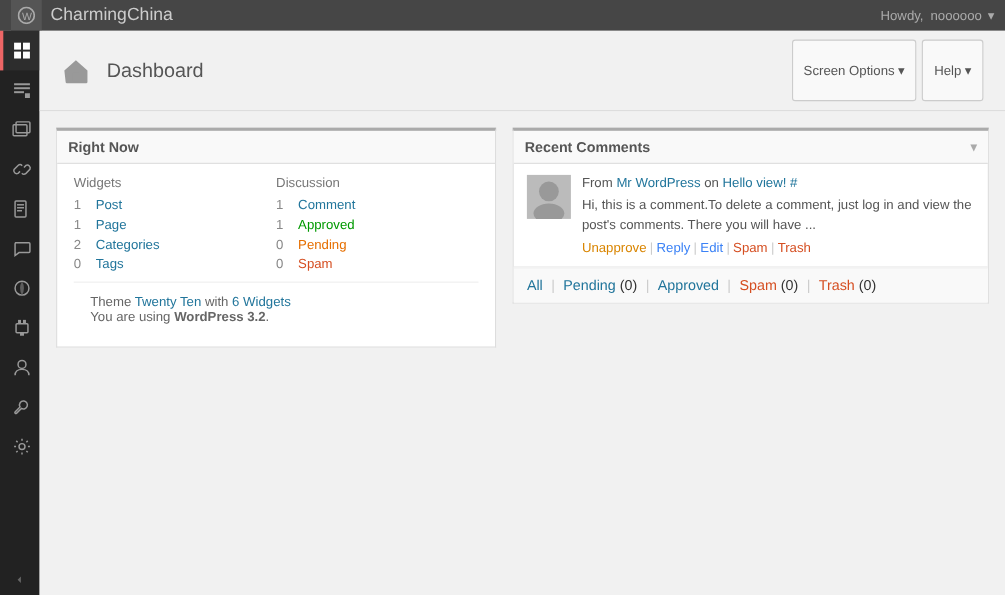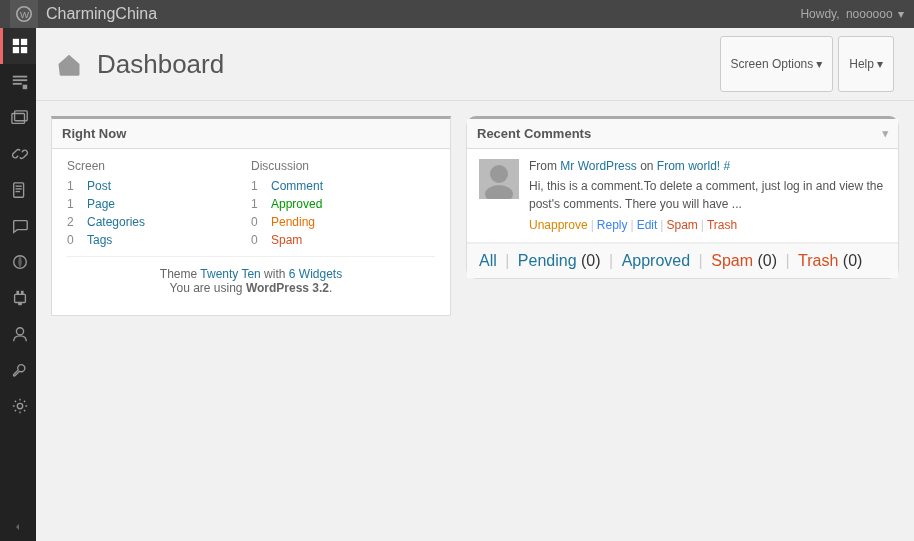--- a/index.html
+++ b/index.html
@@ -71,21 +71,21 @@
     
     #page-header {
       background: #f1f1f1;
       display: flex;
       align-items: center;
       justify-content: space-between;
       padding: 8px 20px 8px 15px;
       border-bottom: 1px solid #ddd;
     }
     #page-header-left { display: flex; align-items: center; gap: 10px; }
-    #page-header h1 { font-size: 26px; font-weight: normal; color: #555; }
+    #page-header h1 { font-size: 18px; font-weight: normal; color: #555; }
     #page-header-right { display: flex; gap: 5px; }
     .header-btn {
       background: #f9f9f9;
       border: 1px solid #ccc;
       border-radius: 3px;
       padding: 20px 10px;
       font-size: 12px;
       color: #555;
       cursor: pointer;
       display: flex; align-items: flex-end; gap: 3px;
@@ -129,25 +129,25 @@
     .rn-content { padding: 10px 15px; }
     .rn-columns { display: flex; gap: 0; }
     .rn-col { flex: 1; }
     .rn-col h4 { font-size: 12px; color: #777; font-weight: normal; margin-bottom: 6px; }
     .rn-row { display: flex; align-items: center; margin-bottom: 4px; font-size: 12px; }
     .rn-row .count { color: #888; min-width: 20px; }
     .rn-row a { color: #21759b; text-decoration: none; }
     .rn-row .green { color: #009900; }
     .rn-row .orange { color: #e66f00; }
     .rn-row .red { color: #d54e21; }
-    .rn-footer { border-top: 1px solid #eee; padding: 10px 15px; font-size: 12px; color: #666; margin-top: 5px; text-align: center; }
+    .rn-footer { border-top: 1px solid #eee; padding: 10px 15px; font-size: 12px; color: #666; margin-top: 5px; }
     .rn-footer a { color: #21759b; text-decoration: none; }
 
     
-    #recent-comments { flex: 1; border-radius: 10px; }
+    #recent-comments { flex: 1; }
     .comment-entry { padding: 10px 12px; border-bottom: 1px solid #eee; font-size: 12px; }
     .comment-meta { display: flex; align-items: flex-start; gap: 10px; }
     .avatar-placeholder {
       width: 40px; height: 40px;
       background: #bbb;
       flex-shrink: 0;
       display: flex; align-items: center; justify-content: center;
       color: #888;
     }
     .comment-body { flex: 1; }
@@ -155,21 +155,21 @@
     .comment-from a { color: #21759b; text-decoration: none; }
     .comment-from a.post-link { color: #21759b; }
     .comment-text { color: #555; line-height: 1.5; margin-bottom: 5px; }
     .comment-actions { display: flex; gap: 0; }
     .comment-actions a { color: #3b82f6; text-decoration: none; font-size: 12px; }
     .comment-actions a.unapprove { color: #d98500; }
     .comment-actions a.spam { color: #d54e21; }
     .comment-actions a.trash { color: #d54e21; }
     .comment-actions .sep { color: #ccc; margin: 0 3px; }
 
-    .comment-filters { padding: 8px 12px; background: #f9f9f9; border-top: 1px solid #eee; font-size: 16px; }
+    .comment-filters { padding: 8px 12px; background: #f9f9f9; border-top: 1px solid #eee; font-size: 13px; }
     .comment-filters a { color: #21759b; text-decoration: none; }
     .comment-filters .sep { color: #ccc; margin: 0 4px; }
     .comment-filters .spam-link { color: #d54e21; }
     .comment-filters .trash-link { color: #d54e21; }
     .comment-filters .all-link { color: #21759b; }
   </style>
 </head>
 <body>
 
 <div id="wpadminbar">
@@ -296,21 +296,21 @@
 
     <div id="widgets-area">
 
       <div class="widget-box" id="right-now">
         <h3>
           <span>Right Now</span>
         </h3>
         <div class="rn-content">
           <div class="rn-columns">
             <div class="rn-col">
-              <h4>Screen</h4>
+              <h4>Widgets</h4>
               <div class="rn-row">
                 <span class="count">1</span>
                 <a>Post</a>
               </div>
               <div class="rn-row">
                 <span class="count">1</span>
                 <a>Page</a>
               </div>
               <div class="rn-row">
                 <span class="count">2</span>
@@ -359,21 +359,21 @@
               <svg viewBox="0 0 40 40" width="40" height="40">
                   <circle cx="20" cy="15" r="9" fill="#999"></circle>
                   <ellipse cx="20" cy="35" rx="14" ry="9" fill="#999"></ellipse>
                 </svg>
             </div>
             <div class="comment-body">
               <div class="comment-from">
                 <span>From</span>
                 <a> Mr WordPress</a>
                 <span>on</span>
-                <a class="post-link"> From world! #</a>
+                <a class="post-link"> Hello view! #</a>
               </div>
               <div class="comment-text">Hi, this is a comment.To delete a comment, just log in and view the post's comments. There you will have ...</div>
               <div class="comment-actions">
                 <a class="unapprove">Unapprove</a>
                 <span class="sep"> | </span>
                 <a>Reply</a>
                 <span class="sep"> | </span>
                 <a>Edit</a>
                 <span class="sep"> | </span>
                 <a class="spam">Spam</a>

